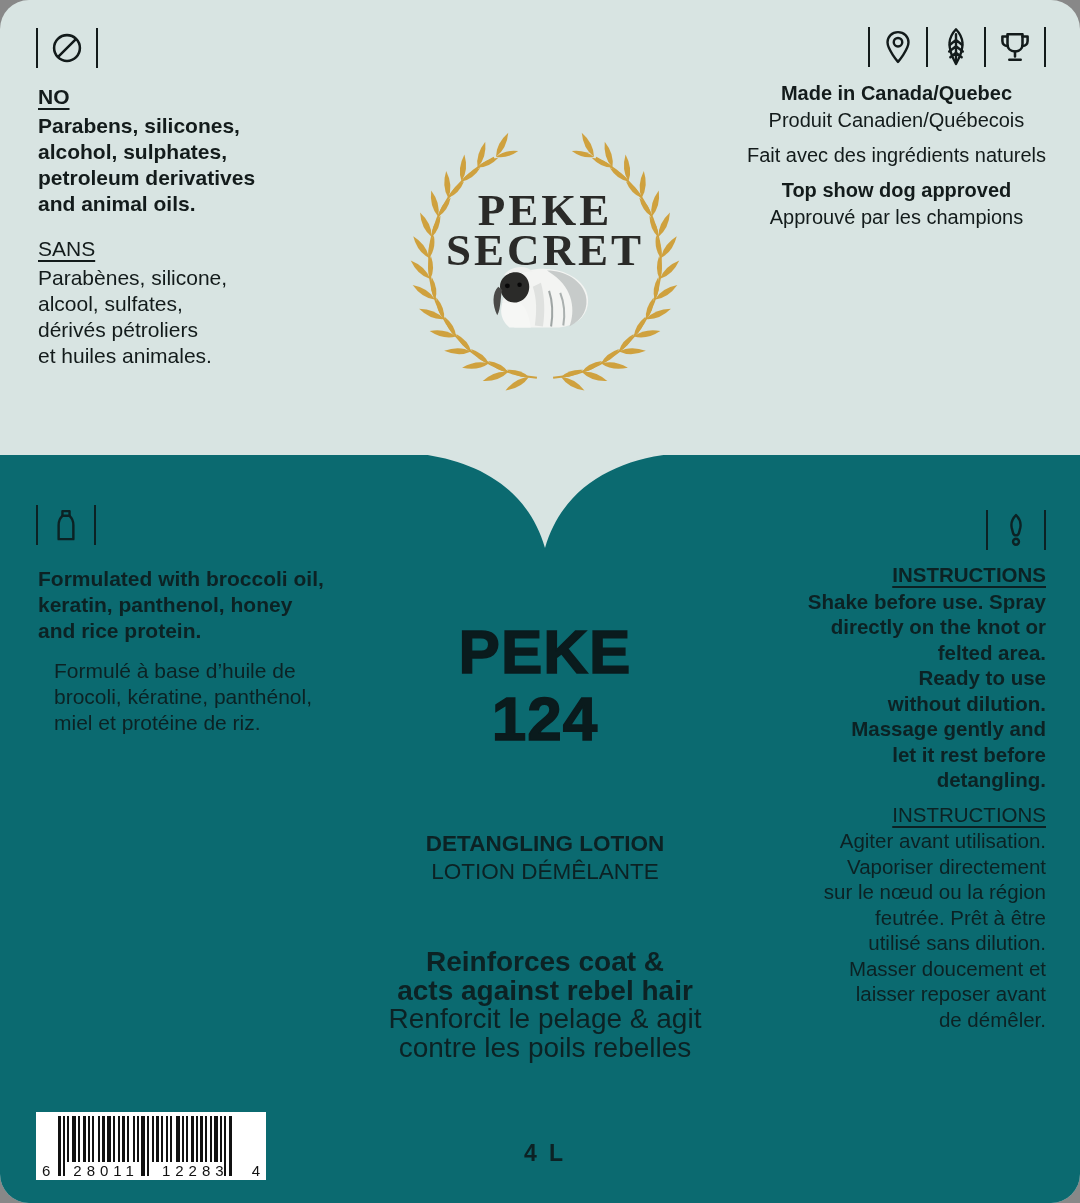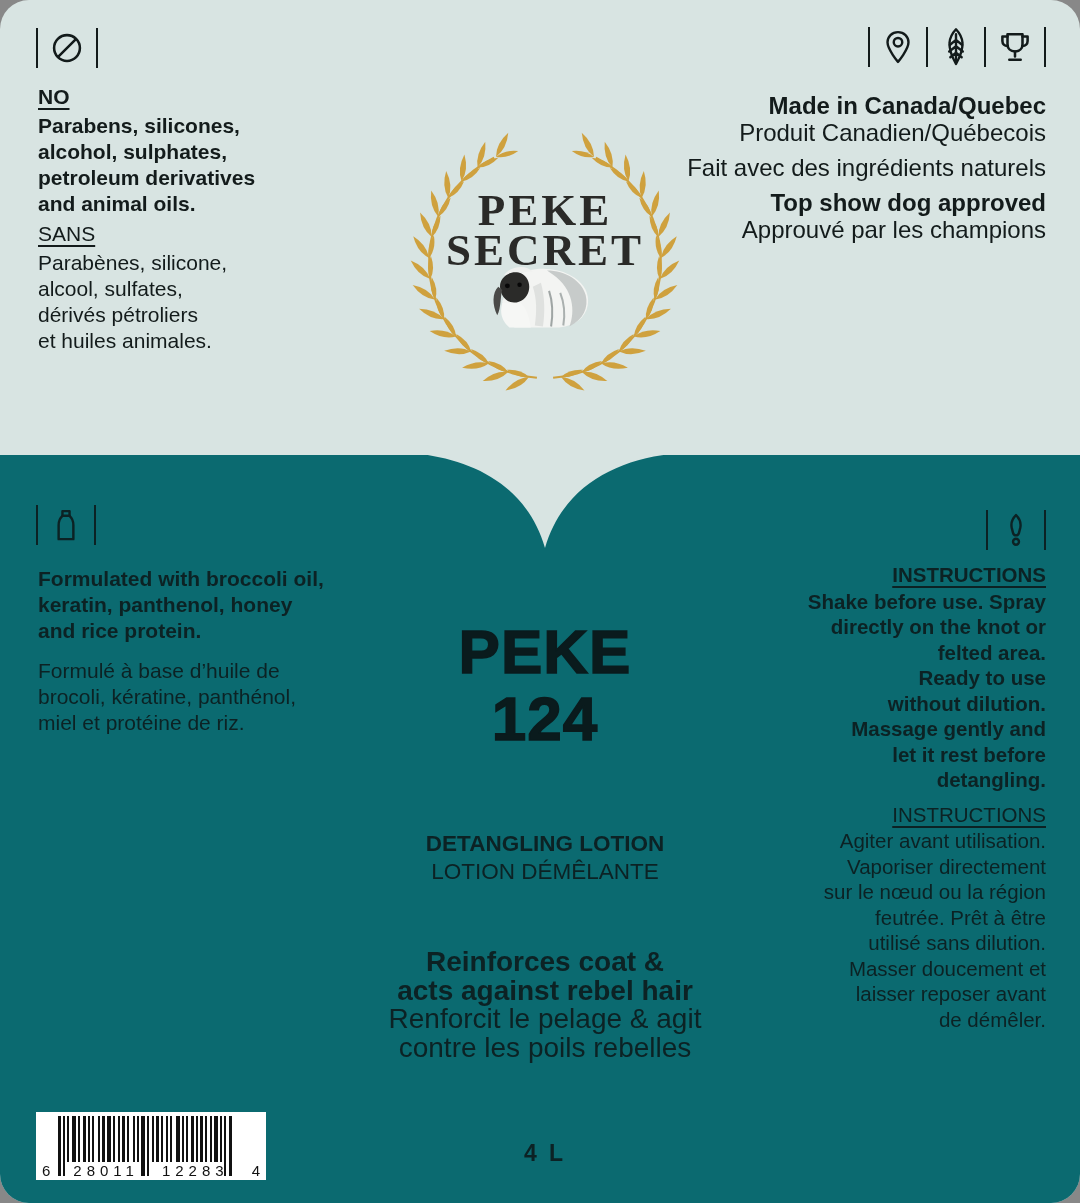--- a/index.html
+++ b/index.html
@@ -18,37 +18,37 @@
   .vbar{width:2px;height:40px;background:currentColor;}
   .iconrow svg{display:block;}
   .icon-stroke{fill:none;stroke:currentColor;stroke-width:1.7;stroke-linecap:round;stroke-linejoin:round;}
 
   
   .prelines{white-space:pre-line;}
   .b{font-weight:bold;}
   .u{text-decoration:underline;text-underline-offset:4px;}
 
   #no-block{position:absolute;left:38px;top:84px;font-size:21px;line-height:26px;}
-  #no-block .sans{margin-top:4px;}
+  #no-block .sans{margin-top:19px;}
   #no-block .t{margin-bottom:3px;}
 
-  #origin-block{position:absolute;right:34px;top:92px;text-align:right;font-size:24px;line-height:27px;}
+  #origin-block{position:absolute;right:34px;top:80px;text-align:center;font-size:20px;line-height:27px;}
   #origin-block .pair{margin-bottom:8px;}
 
   
   #logo{position:absolute;left:392px;top:116px;width:306px;height:300px;}
   #wreath-svg{position:absolute;left:0;top:0;}
   #brand{position:absolute;left:0;top:74px;width:100%;text-align:center;
     font-family:"Liberation Serif",serif;font-weight:600;font-size:45px;line-height:40px;
     letter-spacing:3px;color:#2a2a28;}
   #dog{position:absolute;left:92px;top:146px;}
 
   
   #ingredients{position:absolute;left:38px;top:566px;font-size:21px;line-height:26px;}
-  #ingredients .fr{margin-top:14px;font-weight:normal;}
+  #ingredients .fr{margin-top:14px;font-weight:normal;margin-left:16px;}
 
   #product-name{position:absolute;left:300px;top:618px;width:490px;text-align:center;
     font-size:62px;line-height:67px;font-weight:bold;letter-spacing:1px;color:#0a1b1d;
     -webkit-text-stroke:1.5px #0a1b1d;}
   #product-type{position:absolute;left:300px;top:830px;width:490px;text-align:center;
     font-size:22.5px;line-height:28px;}
   #benefit{position:absolute;left:300px;top:948px;width:490px;text-align:center;
     font-size:28px;line-height:28.5px;}
 
   #instructions{position:absolute;right:34px;top:562px;width:262px;text-align:right;

